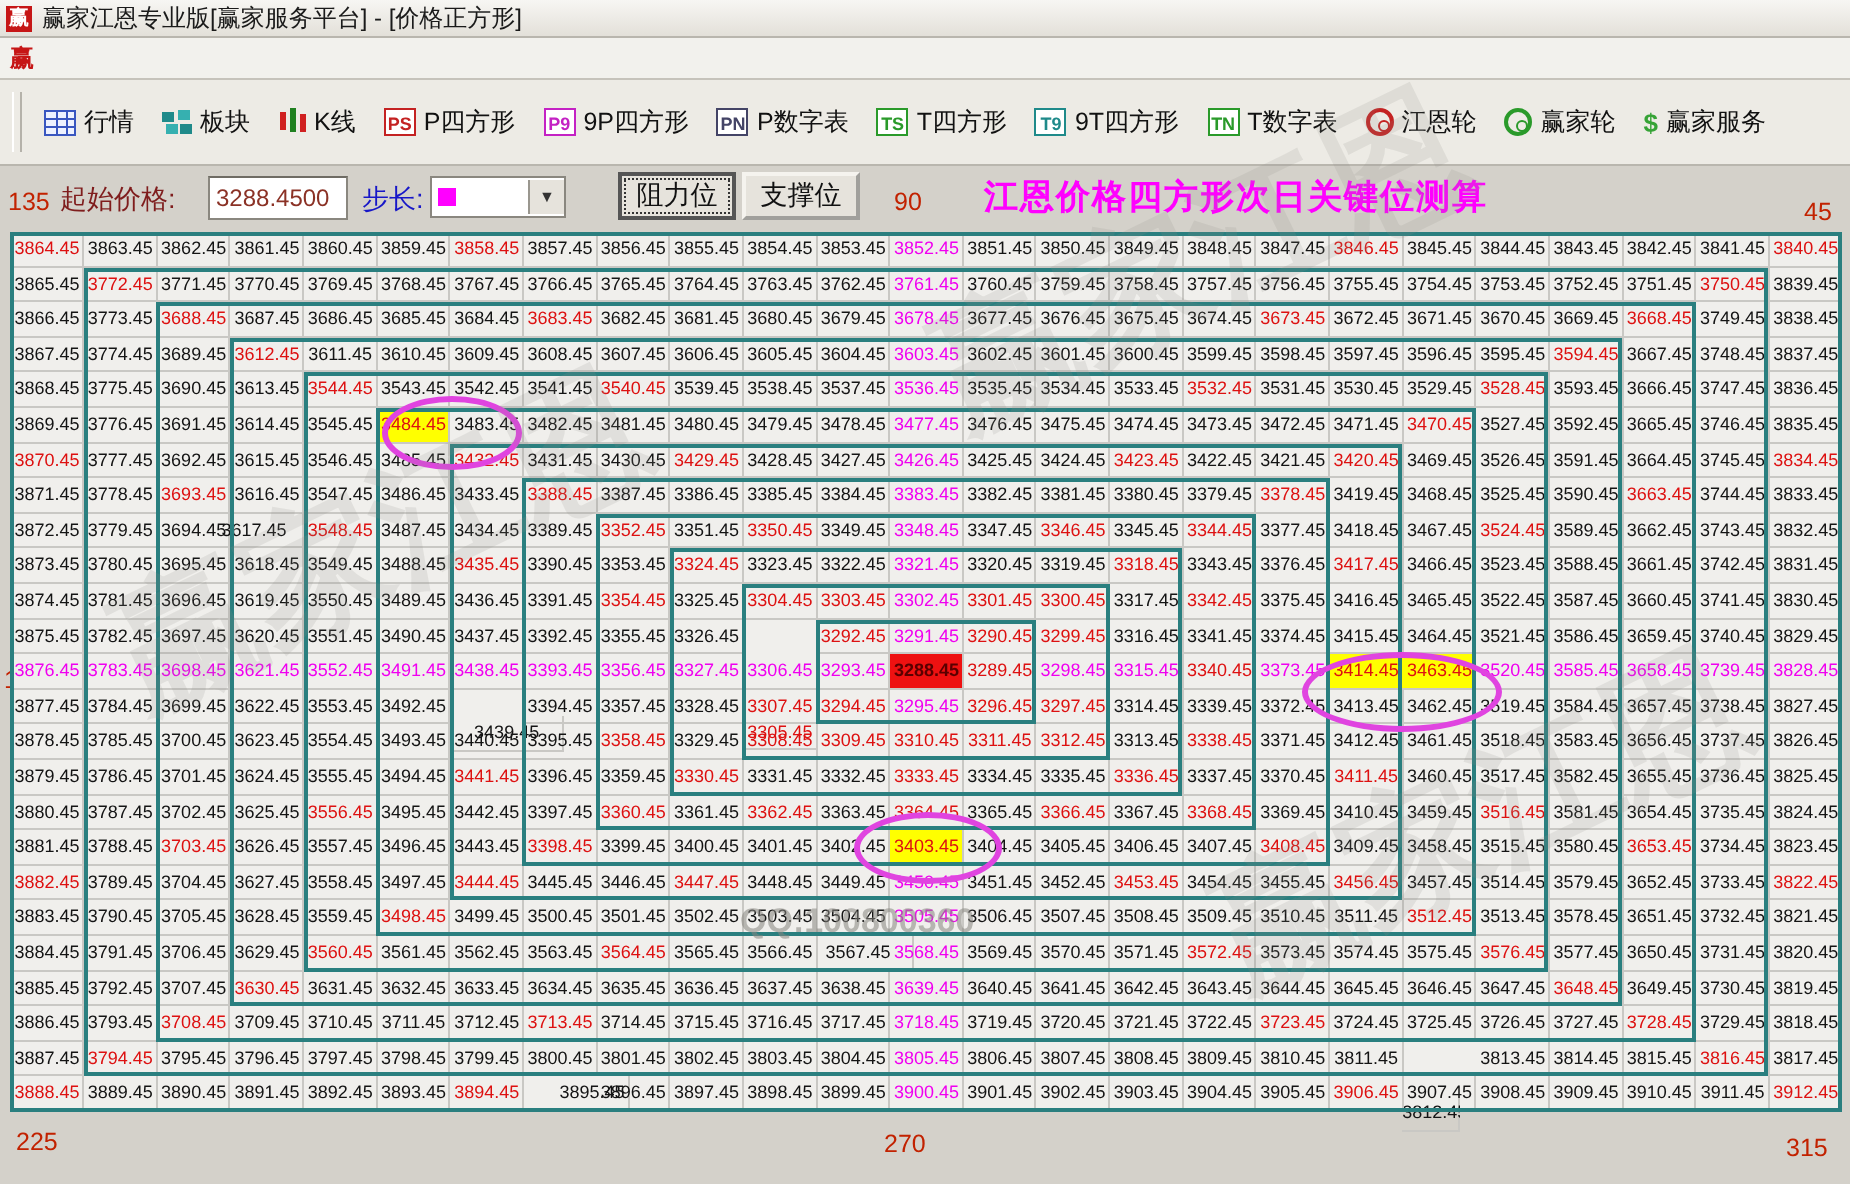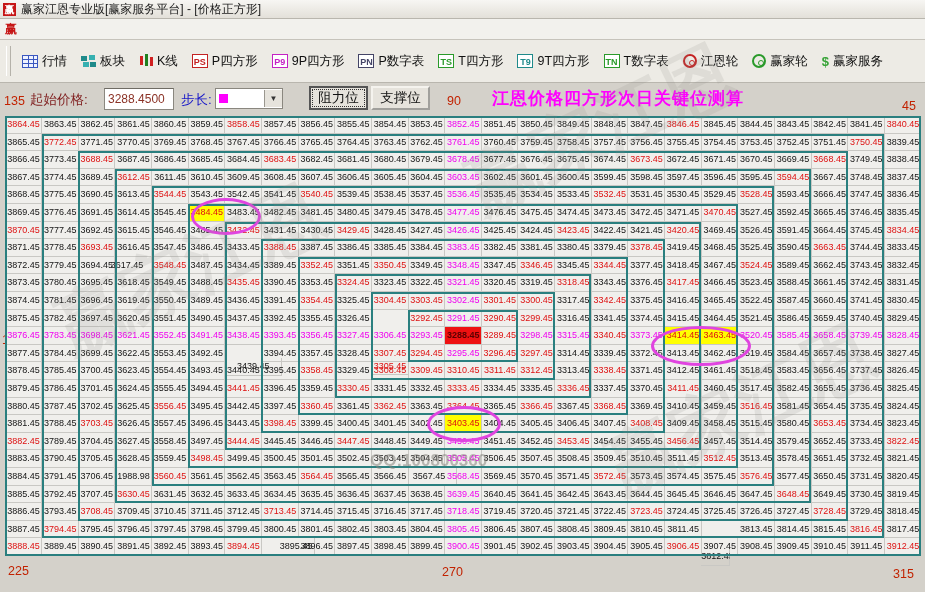--- a/index.html
+++ b/index.html
@@ -678,21 +678,21 @@
       <div class="cell" style="left:659.52px;top:334.40px;width:37.14px;height:17.60px;line-height:17.60px;">3511.45</div>
       <div class="cell red" style="left:696.16px;top:334.40px;width:37.14px;height:17.60px;line-height:17.60px;">3512.45</div>
       <div class="cell" style="left:732.80px;top:334.40px;width:37.14px;height:17.60px;line-height:17.60px;">3513.45</div>
       <div class="cell" style="left:769.44px;top:334.40px;width:37.14px;height:17.60px;line-height:17.60px;">3578.45</div>
       <div class="cell" style="left:806.08px;top:334.40px;width:37.14px;height:17.60px;line-height:17.60px;">3651.45</div>
       <div class="cell" style="left:842.72px;top:334.40px;width:37.14px;height:17.60px;line-height:17.60px;">3732.45</div>
       <div class="cell" style="left:879.36px;top:334.40px;width:37.14px;height:17.60px;line-height:17.60px;">3821.45</div>
       <div class="cell" style="left:0.00px;top:352.00px;width:37.14px;height:17.60px;line-height:17.60px;">3884.45</div>
       <div class="cell" style="left:36.64px;top:352.00px;width:37.14px;height:17.60px;line-height:17.60px;">3791.45</div>
       <div class="cell" style="left:73.28px;top:352.00px;width:37.14px;height:17.60px;line-height:17.60px;">3706.45</div>
-      <div class="cell" style="left:109.92px;top:352.00px;width:37.14px;height:17.60px;line-height:17.60px;">1988.98</div>
+      <div class="cell" style="left:109.92px;top:352.00px;width:37.14px;height:17.60px;line-height:17.60px;">3629.45</div>
       <div class="cell red" style="left:146.56px;top:352.00px;width:37.14px;height:17.60px;line-height:17.60px;">3560.45</div>
       <div class="cell" style="left:183.20px;top:352.00px;width:37.14px;height:17.60px;line-height:17.60px;">3561.45</div>
       <div class="cell" style="left:219.84px;top:352.00px;width:37.14px;height:17.60px;line-height:17.60px;">3562.45</div>
       <div class="cell" style="left:256.48px;top:352.00px;width:37.14px;height:17.60px;line-height:17.60px;">3563.45</div>
       <div class="cell red" style="left:293.12px;top:352.00px;width:37.14px;height:17.60px;line-height:17.60px;">3564.45</div>
       <div class="cell" style="left:329.76px;top:352.00px;width:37.14px;height:17.60px;line-height:17.60px;">3565.45</div>
       <div class="cell" style="left:366.40px;top:352.00px;width:37.14px;height:17.60px;line-height:17.60px;">3566.45</div>
       <div class="cell" style="left:396px;top:352.00px;width:56px;height:17.60px;line-height:17.60px;">3567.45</div>
       <div class="cell mag" style="left:439.68px;top:352.00px;width:37.14px;height:17.60px;line-height:17.60px;">3568.45</div>
       <div class="cell" style="left:476.32px;top:352.00px;width:37.14px;height:17.60px;line-height:17.60px;">3569.45</div>

